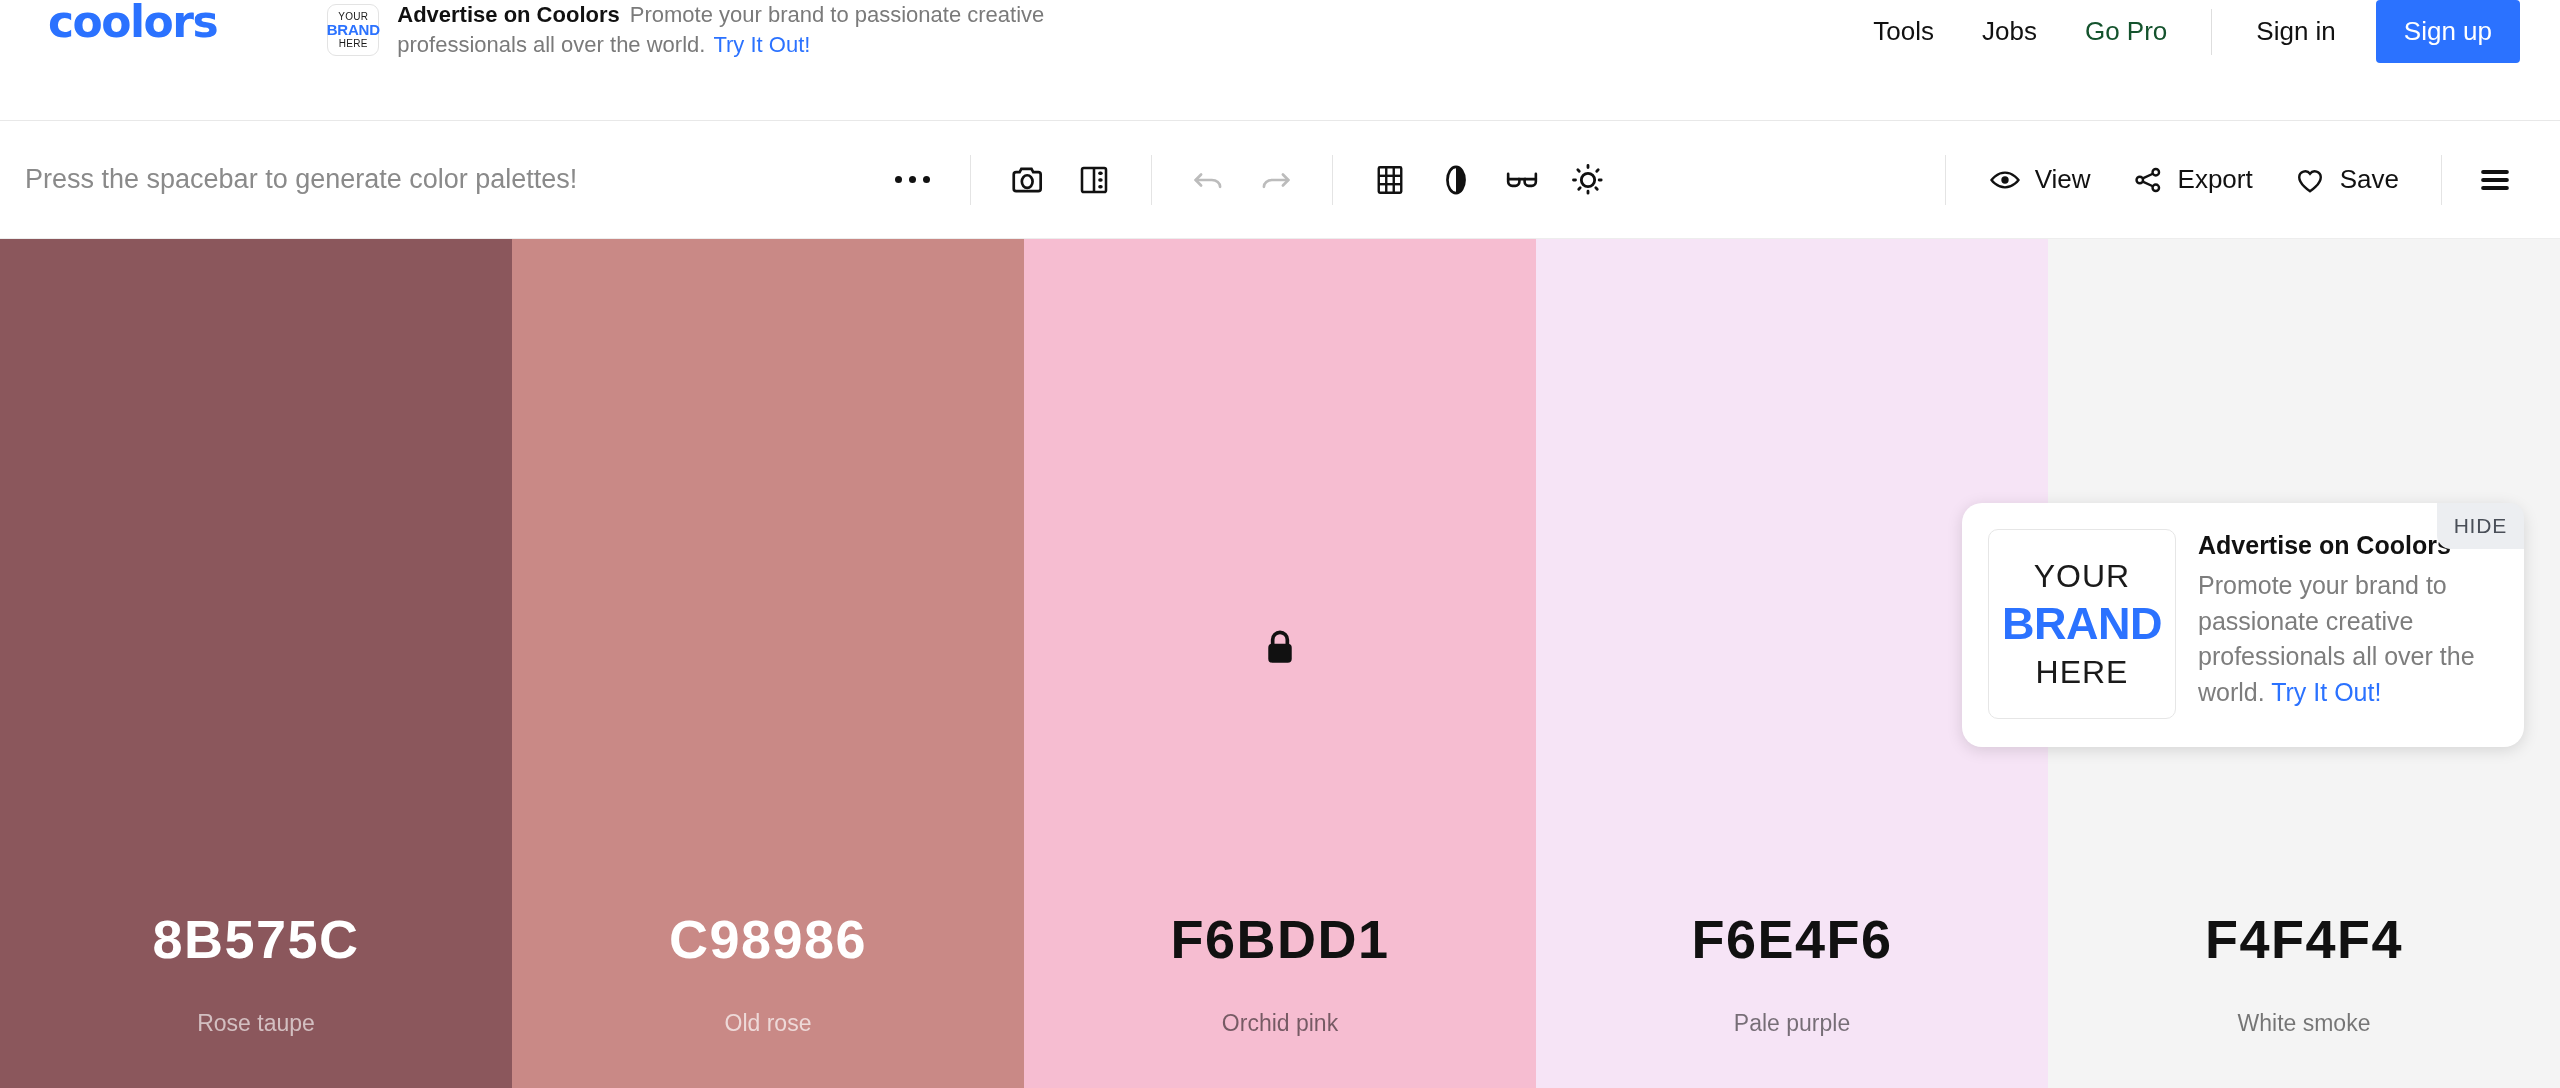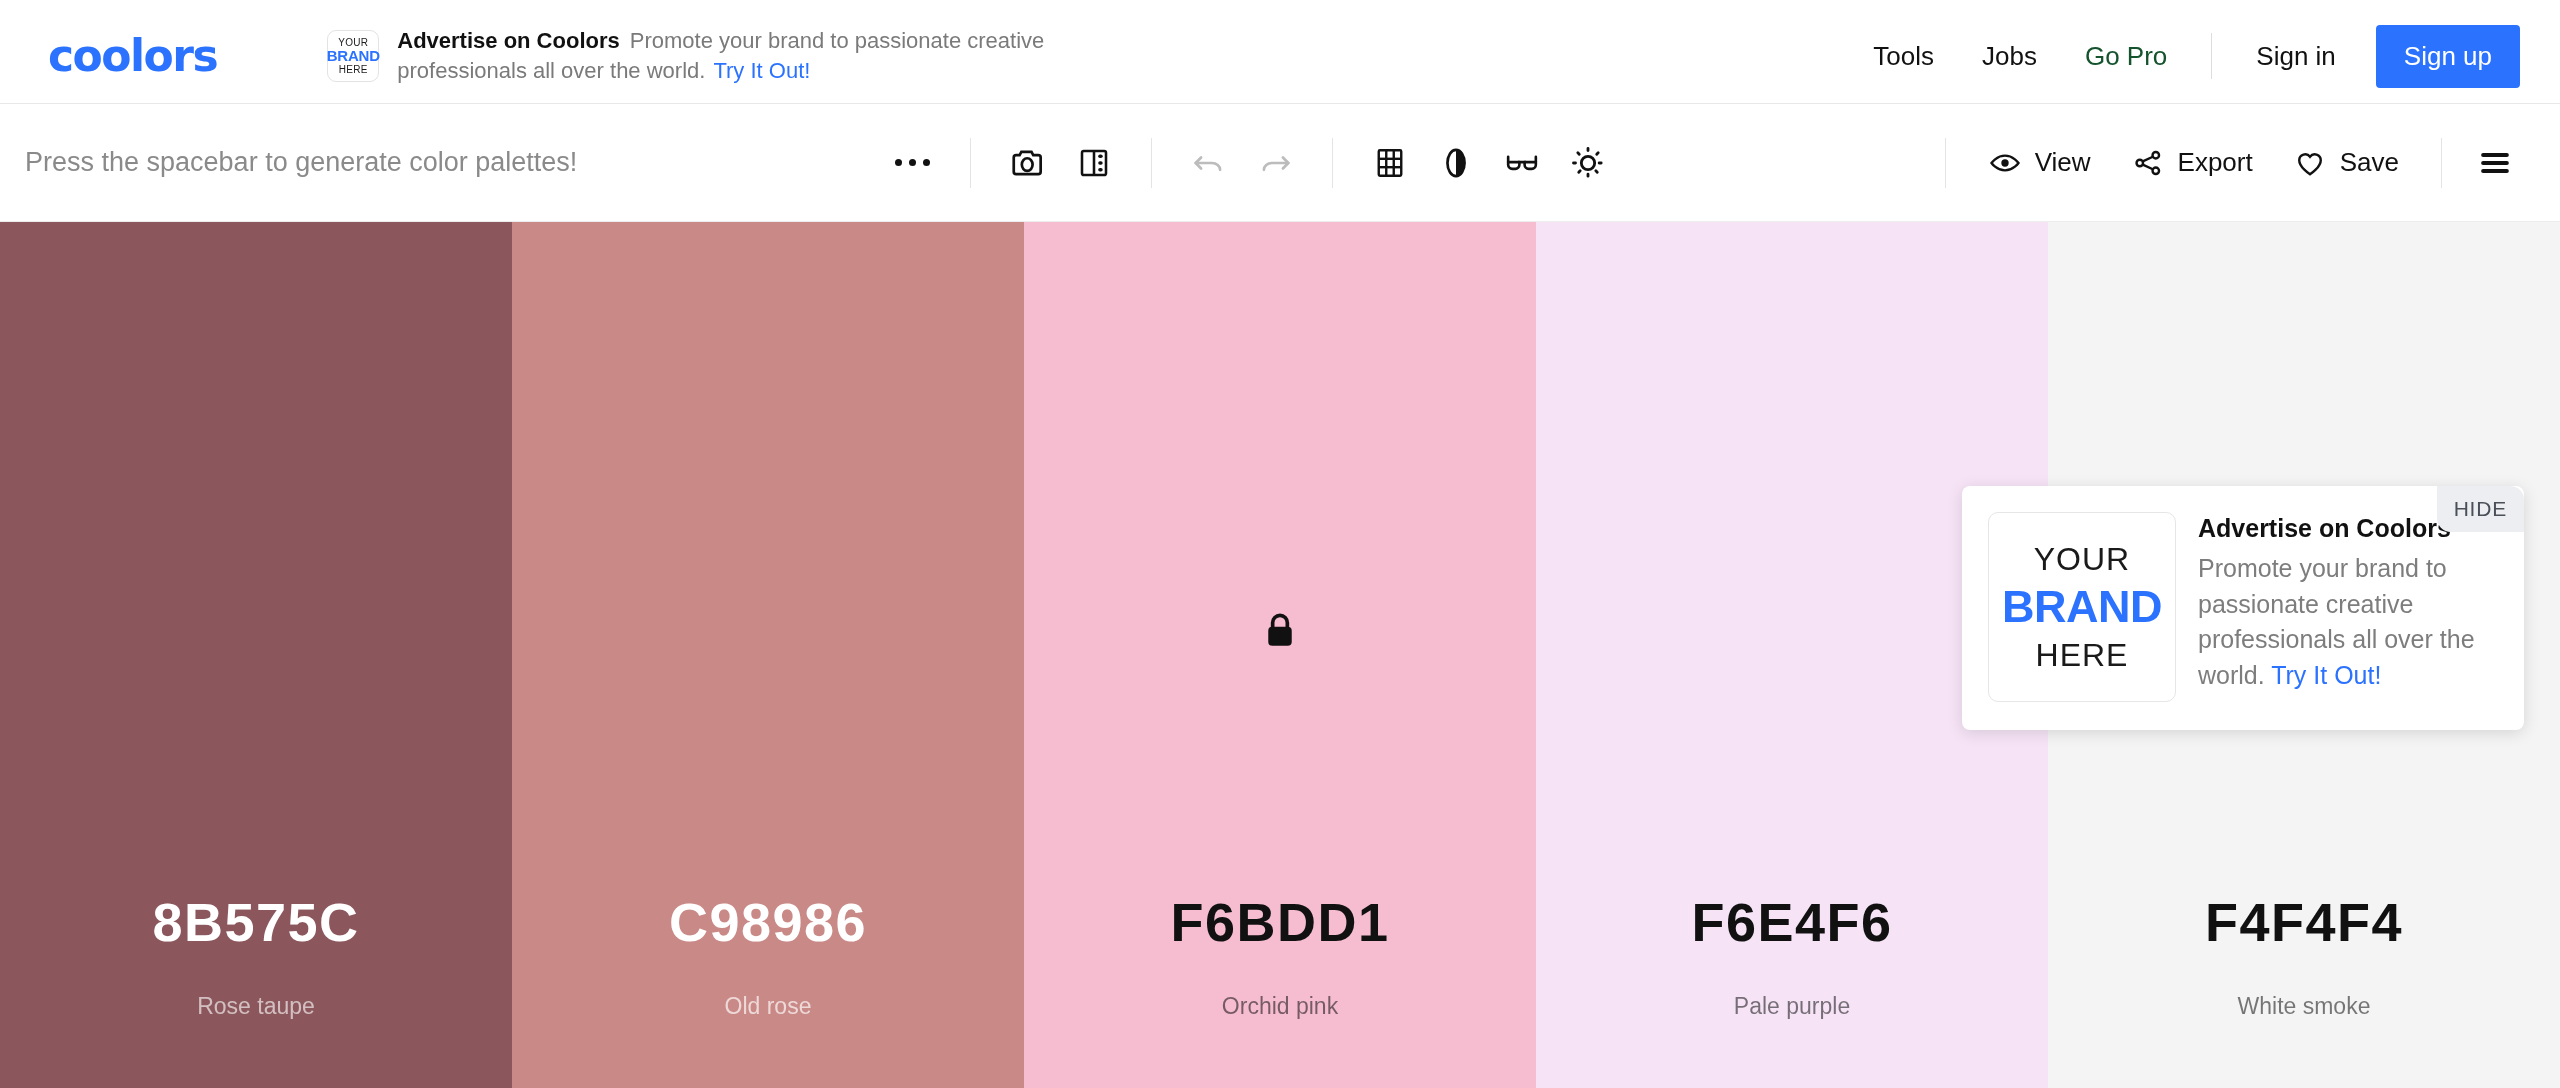--- a/index.html
+++ b/index.html
@@ -6,24 +6,24 @@
   html, body {
     width: 2560px;
     height: 1088px;
     overflow: hidden;
     font-family: "Liberation Sans", sans-serif;
     background: #ffffff;
   }
 
   
   .header {
-    height: 104px;
-    display: flex;
-    align-items: center;
-    padding: 9px 40px 0 48px;
+    height: 121px;
+    display: flex;
+    align-items: flex-start;
+    padding: 0 40px 0 48px;
     border-bottom: 1px solid #e8e8e8;
     background: #fff;
     position: relative;
   }
   .logo {
     font-size: 44px;
     font-weight: 800;
     color: #2b72ff;
     letter-spacing: -1.5px;
     font-family: "DejaVu Sans", sans-serif;
@@ -169,21 +169,21 @@
     line-height: 1;
   }
 
   
   .ad-card {
     position: absolute;
     right: 36px;
     top: 264px;
     width: 562px;
     background: #fff;
-    border-radius: 8px;
+    border-radius: 20px;
     box-shadow: 0 3px 16px rgba(0,0,0,.13);
     padding: 26px 28px 28px 26px;
     display: flex;
     gap: 22px;
     z-index: 20;
   }
   .ad-card-thumb {
     width: 188px; height: 190px;
     border: 1px solid #e6e6e6;
     border-radius: 10px;

